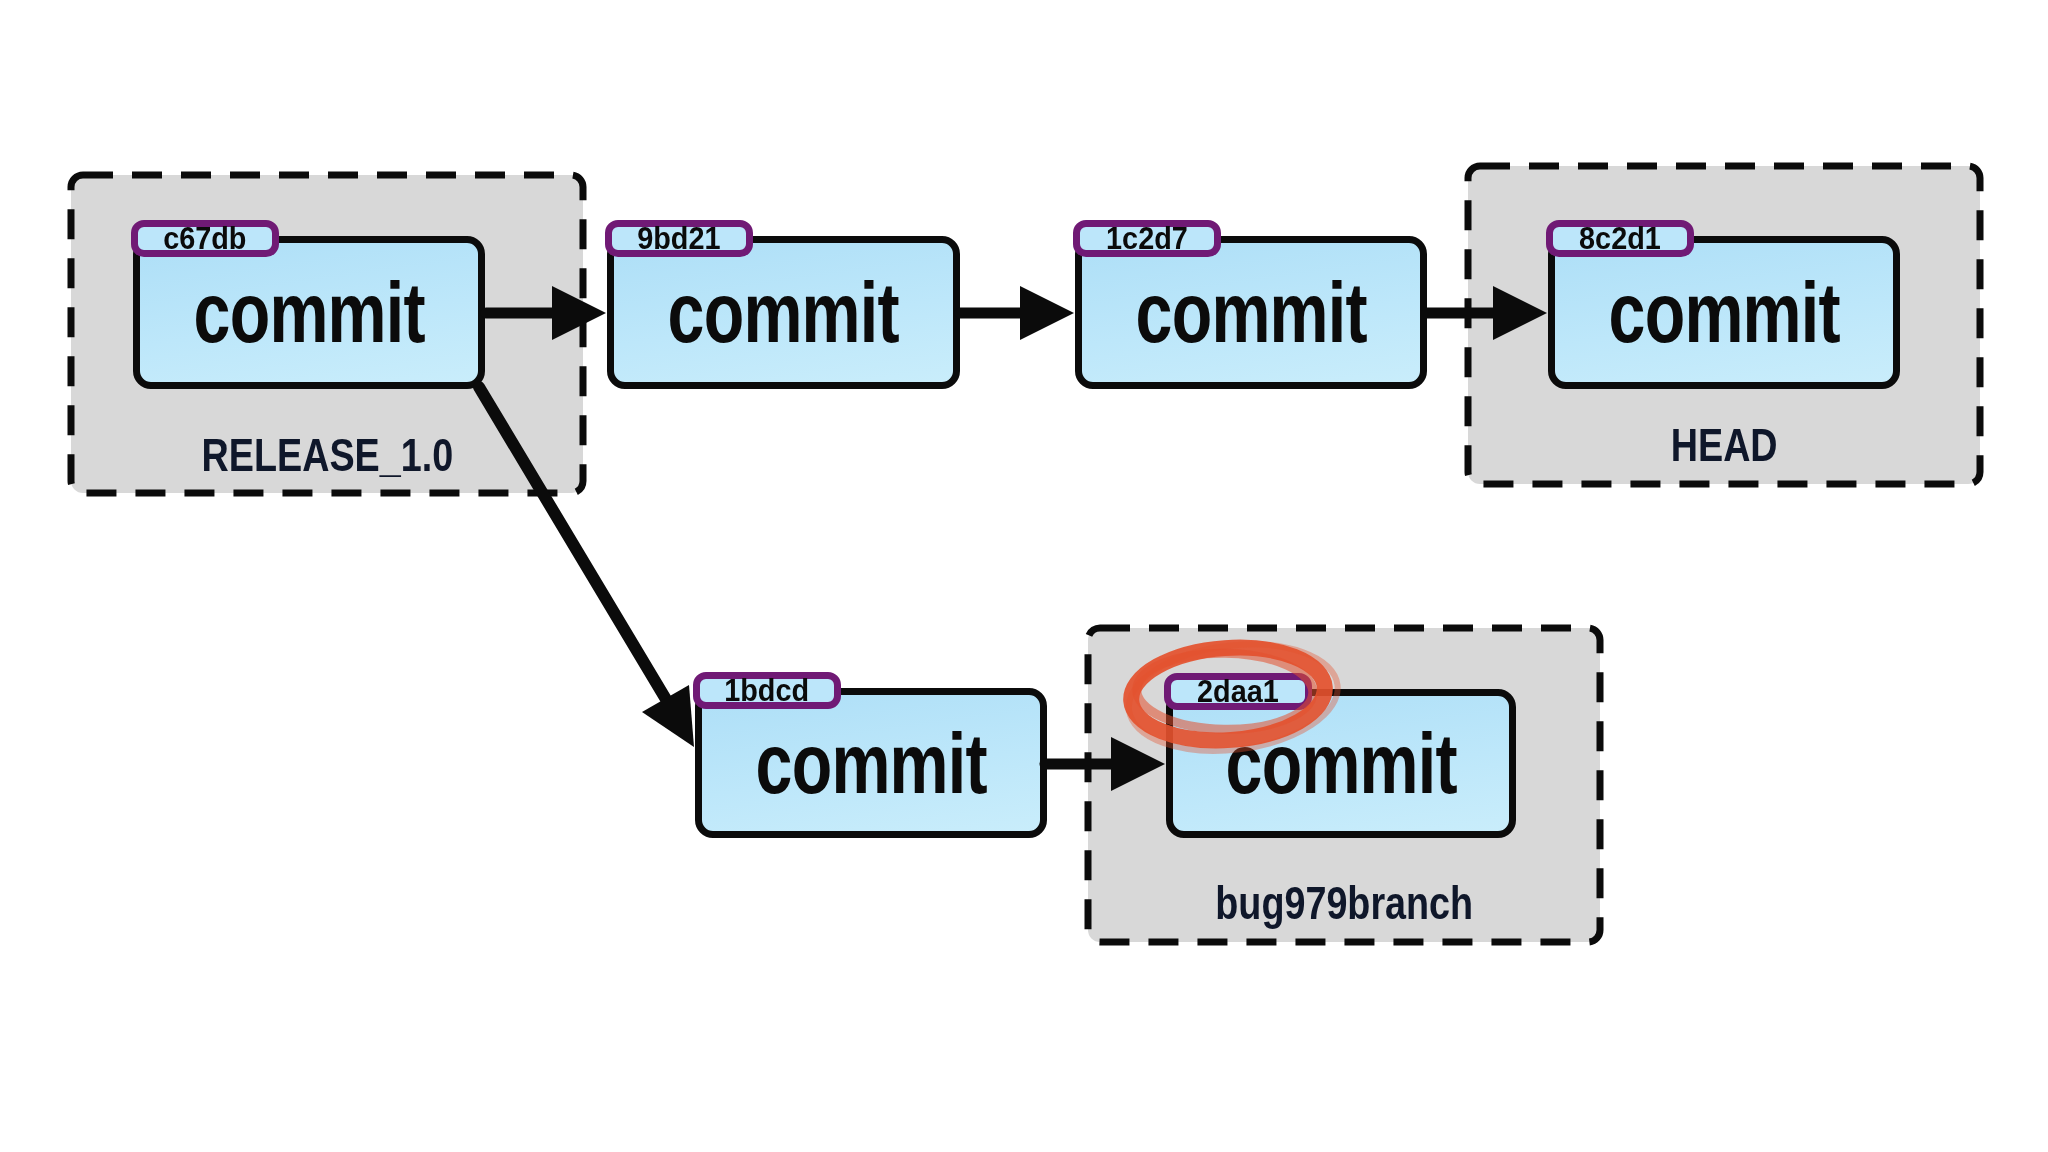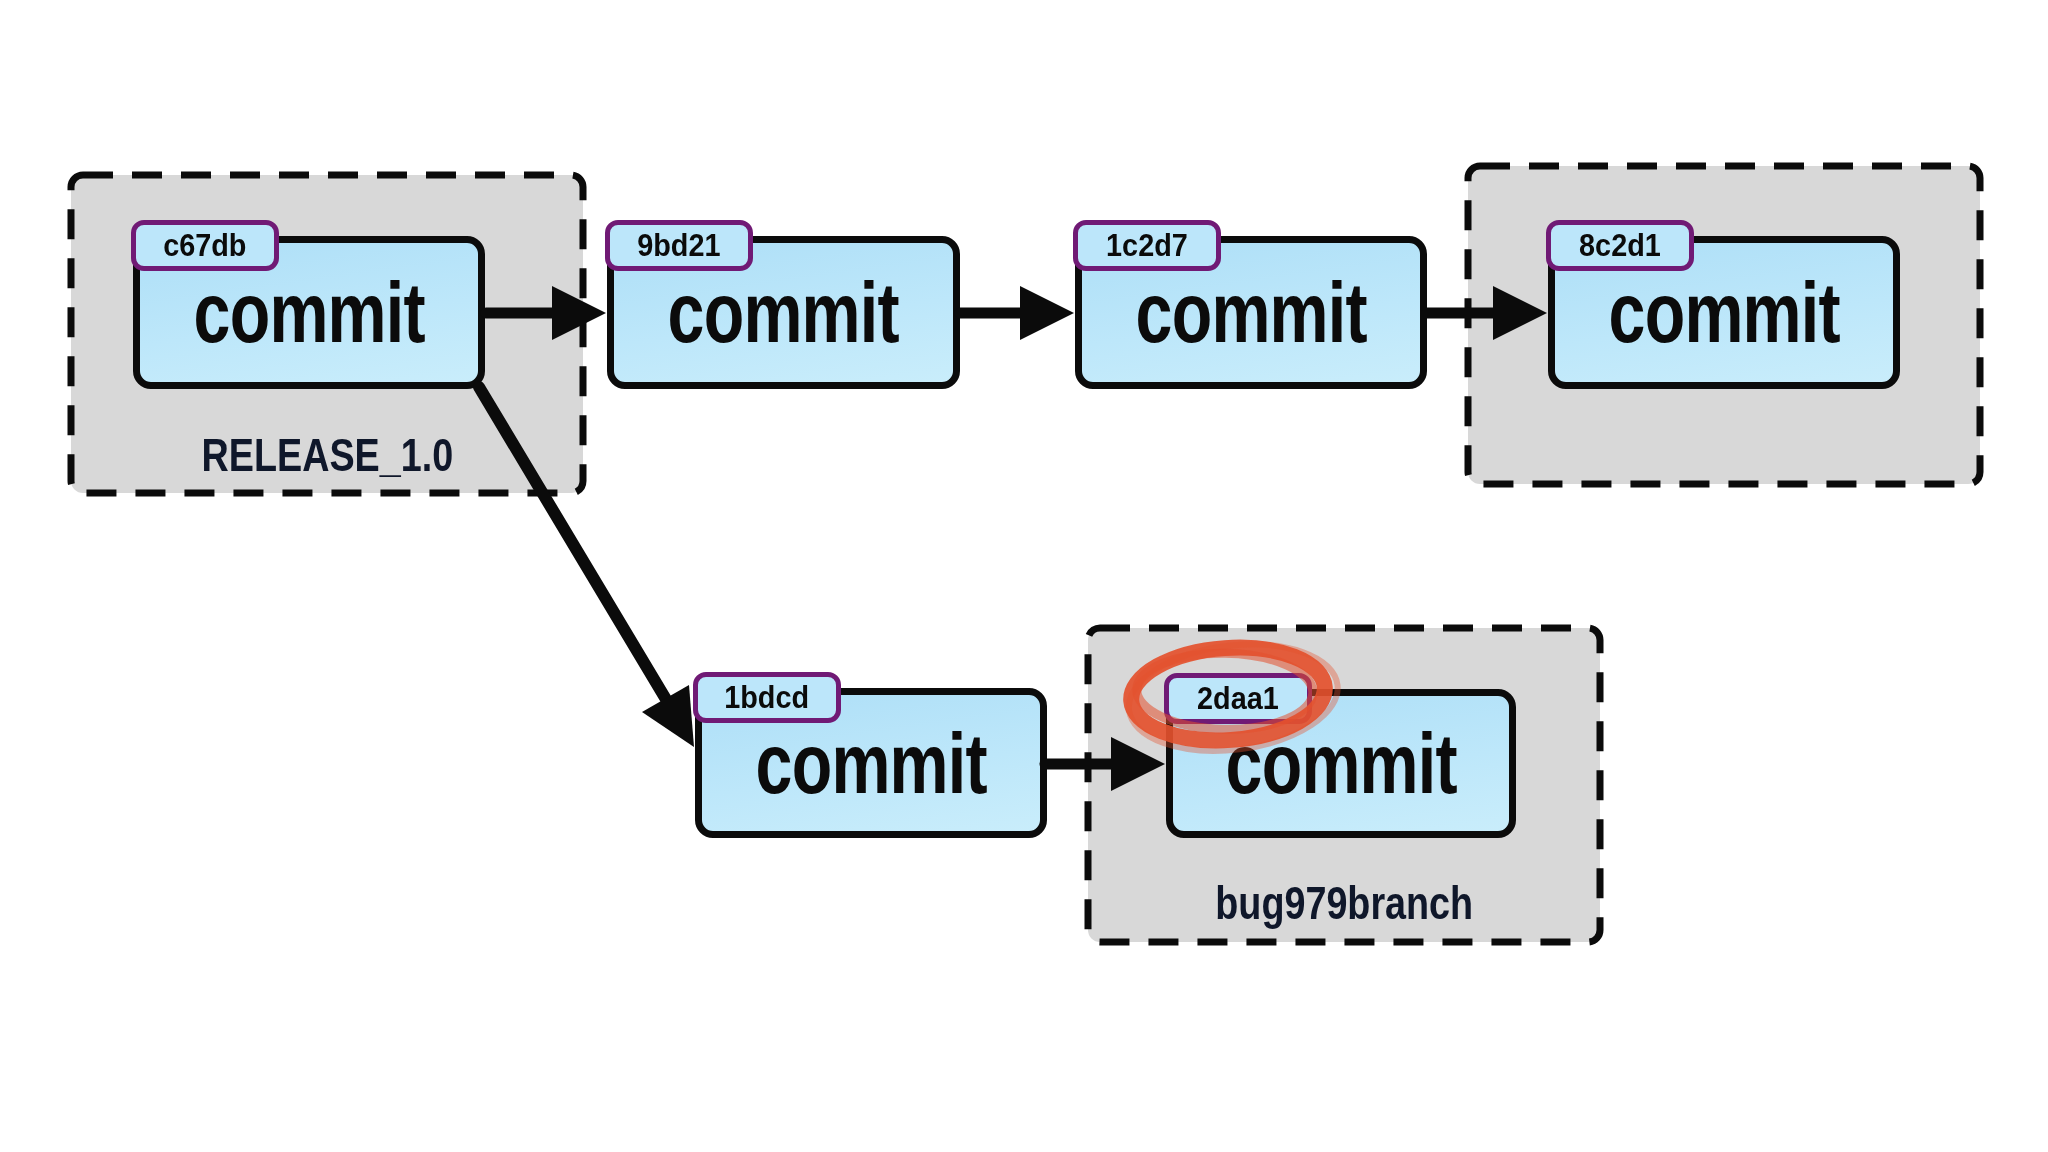--- a/index.html
+++ b/index.html
@@ -16,22 +16,22 @@
     position:absolute;left:0;top:0;width:100%;height:100%;box-sizing:border-box;
     background:linear-gradient(172deg,#aedff7 0%,#bde7fa 55%,#c9edfb 100%);
     border:7px solid #0b0b0b;border-radius:18px;
     display:flex;align-items:center;justify-content:center;
   }
   .commit .word{
     font-size:85px;font-weight:bold;color:#0b0b0b;line-height:1;
     transform:scaleX(0.78);white-space:nowrap;letter-spacing:-1px;
   }
   .commit .tab{
-    position:absolute;left:-2px;top:-16px;width:148px;height:51px;box-sizing:border-box;
-    background:#bce6fa;border:5px solid #701a75;border-radius:13px;z-index:3;
+    position:absolute;left:-2px;top:-16px;width:148px;height:37px;box-sizing:border-box;
+    background:#bce6fa;border:7px solid #701a75;border-radius:13px;z-index:3;
     display:flex;align-items:center;justify-content:center;
   }
   .commit .hash{font-size:31px;font-weight:bold;color:#0b0b0b;transform:scaleX(0.93);white-space:nowrap;}
 
   
   .container-label{
     position:absolute;z-index:2;text-align:center;font-weight:bold;font-size:46px;color:#0f172a;
   }
   .container-label span{display:inline-block;transform:scaleX(0.82);white-space:nowrap;}
 
@@ -48,20 +48,21 @@
 
 <div class="stage">
 
   <svg class="layer z1" width="2048" height="1152">
     <rect x="71" y="175" width="512" height="318" rx="12" fill="#d8d8d8" stroke="#0b0b0b" stroke-width="7" stroke-dasharray="30 19"></rect>
     <rect x="1468" y="166" width="512" height="318" rx="12" fill="#d8d8d8" stroke="#0b0b0b" stroke-width="7" stroke-dasharray="30 19"></rect>
     <rect x="1088" y="628" width="512" height="314" rx="12" fill="#d8d8d8" stroke="#0b0b0b" stroke-width="7" stroke-dasharray="30 19"></rect>
   </svg>
 
   <div class="container-label" style="left:71px;top:428px;width:512px;"><span>RELEASE_1.0</span></div>
+  <div class="container-label" style="left:1468px;top:418px;width:512px;"><span>HEAD</span></div>
   <div class="container-label" style="left:1088px;top:876px;width:512px;"><span>bug979branch</span></div>
 
   <div class="commit" style="left:133px;top:236px;width:352px;height:153px;">
     <div class="body">
         <span class="word">commit</span>
       </div>
     <div class="tab">
         <span class="hash">c67db</span>
       </div>
   </div>

